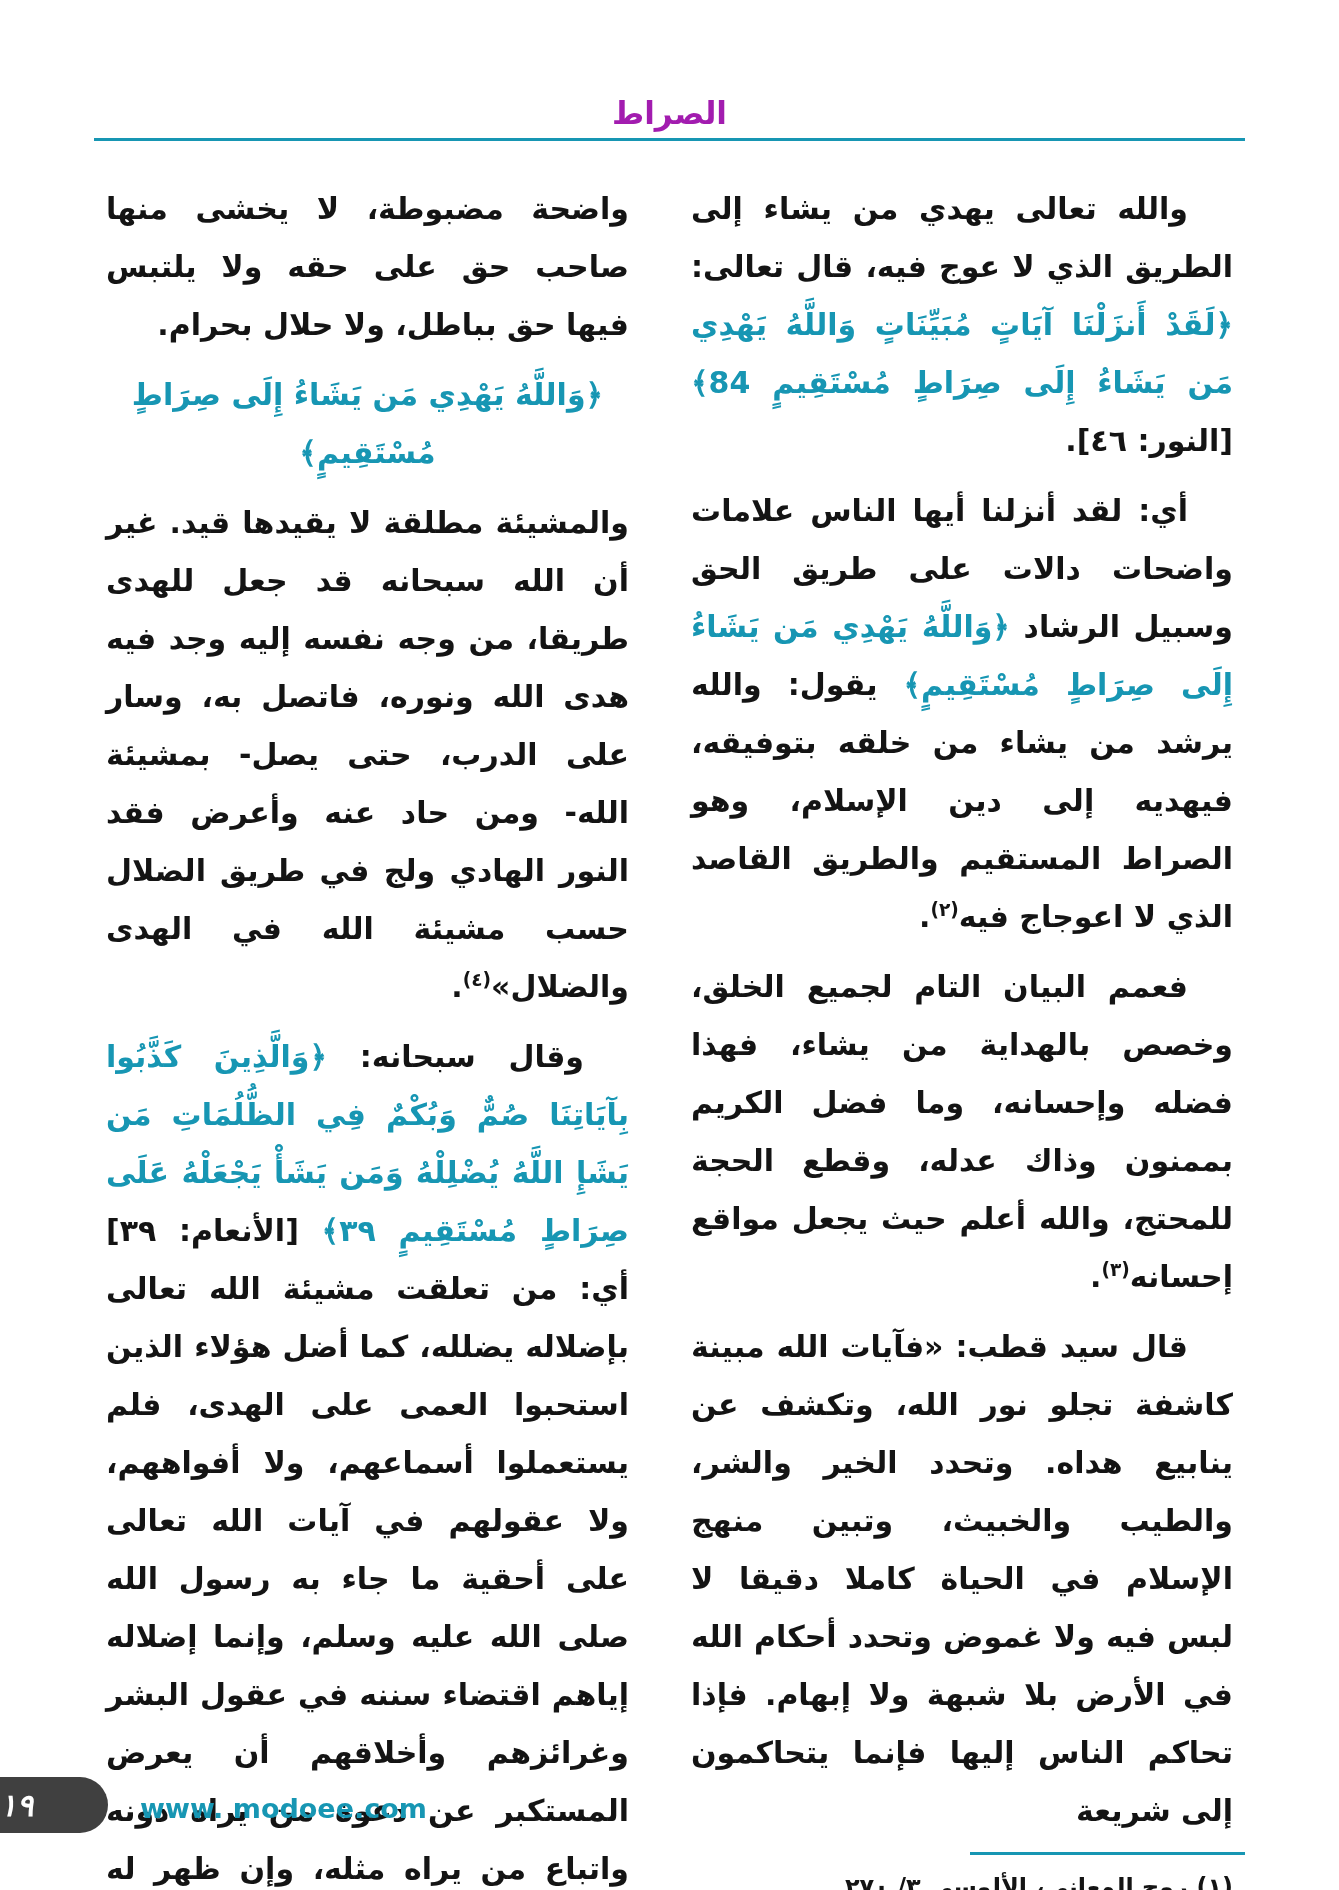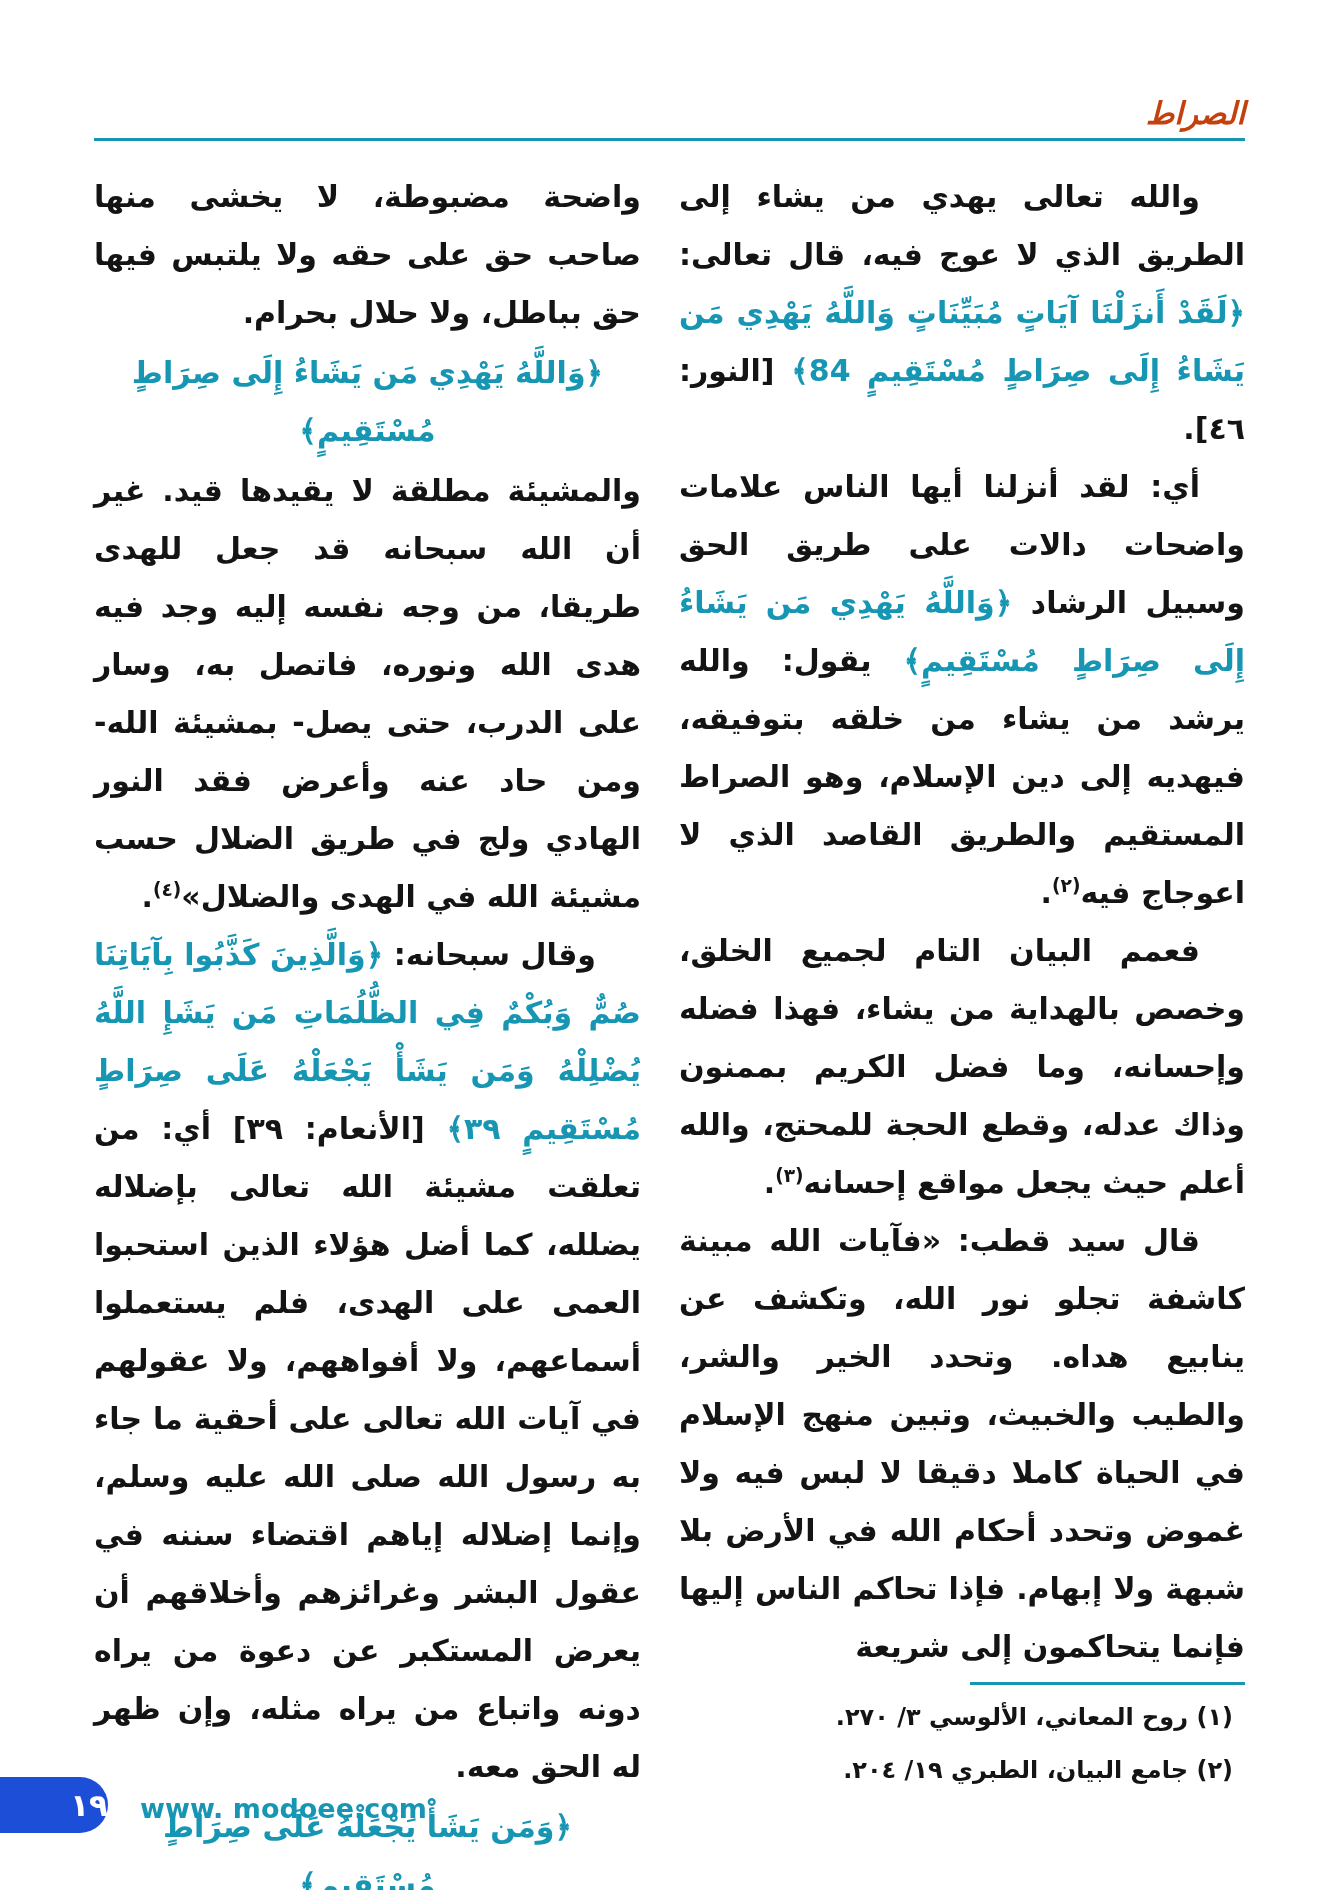--- a/index.html
+++ b/index.html
@@ -19,40 +19,39 @@
   
   .header {
     position: absolute;
     top: 96px;
     left: 94px;
     right: 94px;
     border-bottom: 3px solid #1796b3;
     padding-bottom: 8px;
   }
   .header-title {
-    text-align: right;
-    color: #c2410c;
+    text-align: center;
+    color: #a21caf;
     font-size: 31px;
     font-weight: 700;
     line-height: 34px;
-    font-style: italic;
   }
   
   .col {
     position: absolute;
     top: 168px;
     font-size: 30px;
     line-height: 58px;
     color: #141414;
     font-weight: 700;
     text-align: justify;
   }
   .col-right { right: 94px; width: 566px; }
   .col-left  { left: 94px;  width: 547px; }
-  .para { margin: 0; padding: 0; }
+  .para { margin: 12px; padding: 0; }
   .para.indent { text-indent: 45px; }
   .para.verse {
     text-align: center;
     text-indent: 0;
     margin: 2px 0;
   }
   .seg-quran { color: #1796b3; }
   .seg-ref   { color: #141414; }
   .seg-fn {
     font-size: 0.62em;
@@ -74,28 +73,29 @@
     margin-bottom: 10px;
   }
   .fn-item { margin: 12px; }
   
   .page-num-bar {
     position: absolute;
     left: 0;
     bottom: 57px;
     width: 108px;
     height: 56px;
-    background: #1d4ed8;
+    background: #404040;
     border-radius: 0 28px 28px 0;
     color: #ffffff;
     font-size: 31px;
     font-weight: 700;
     display: flex;
     align-items: center;
-    justify-content: flex-start;
+    justify-content: flex-end;
+    font-style: italic;
   }
   .website {
     position: absolute;
     left: 140px;
     bottom: 66px;
     color: #1796b3;
     font-size: 27px;
     font-weight: 700;
     direction: ltr;
   }

